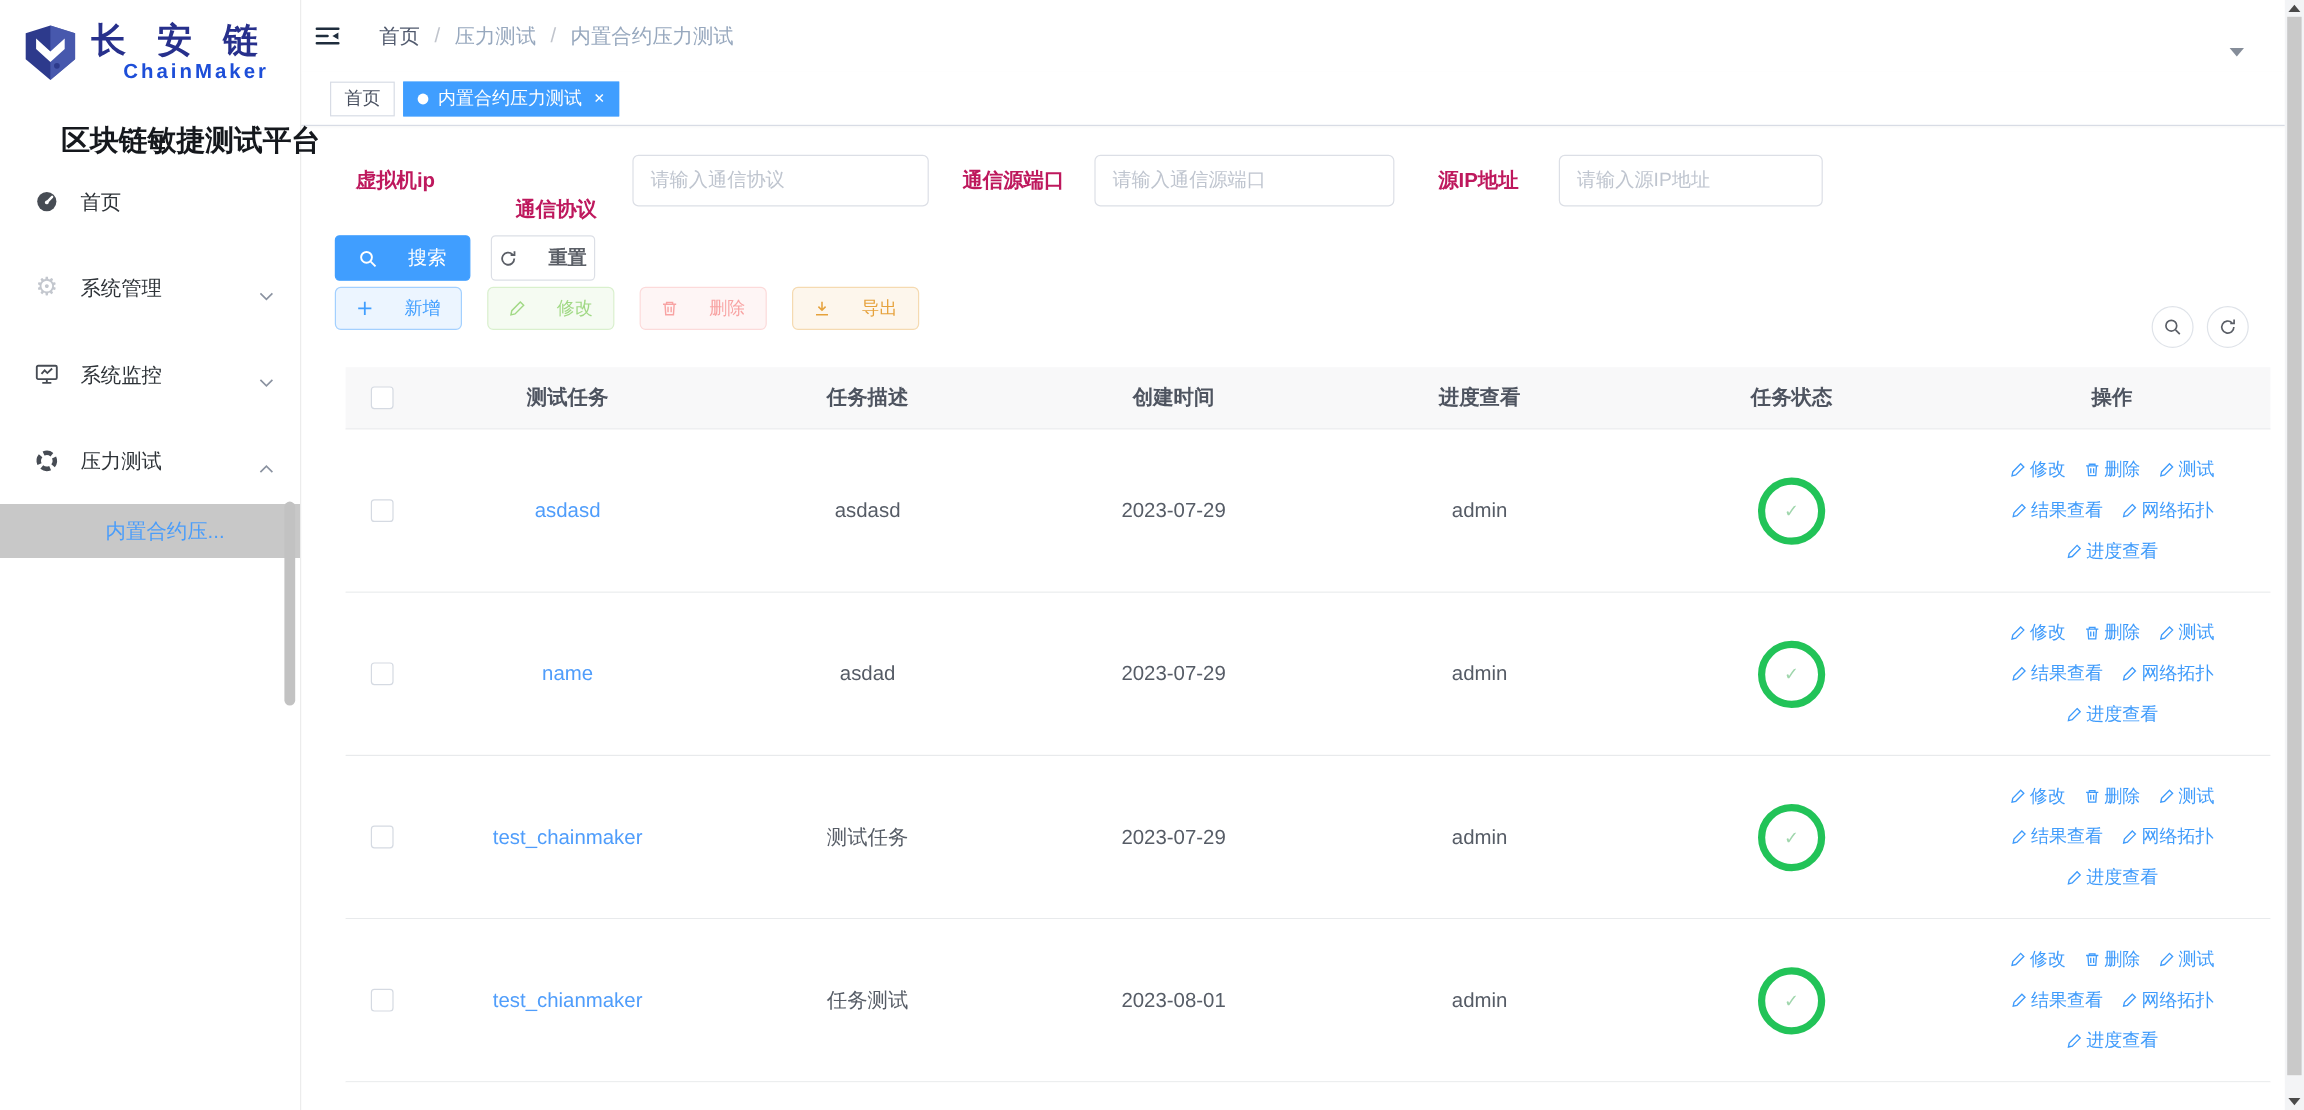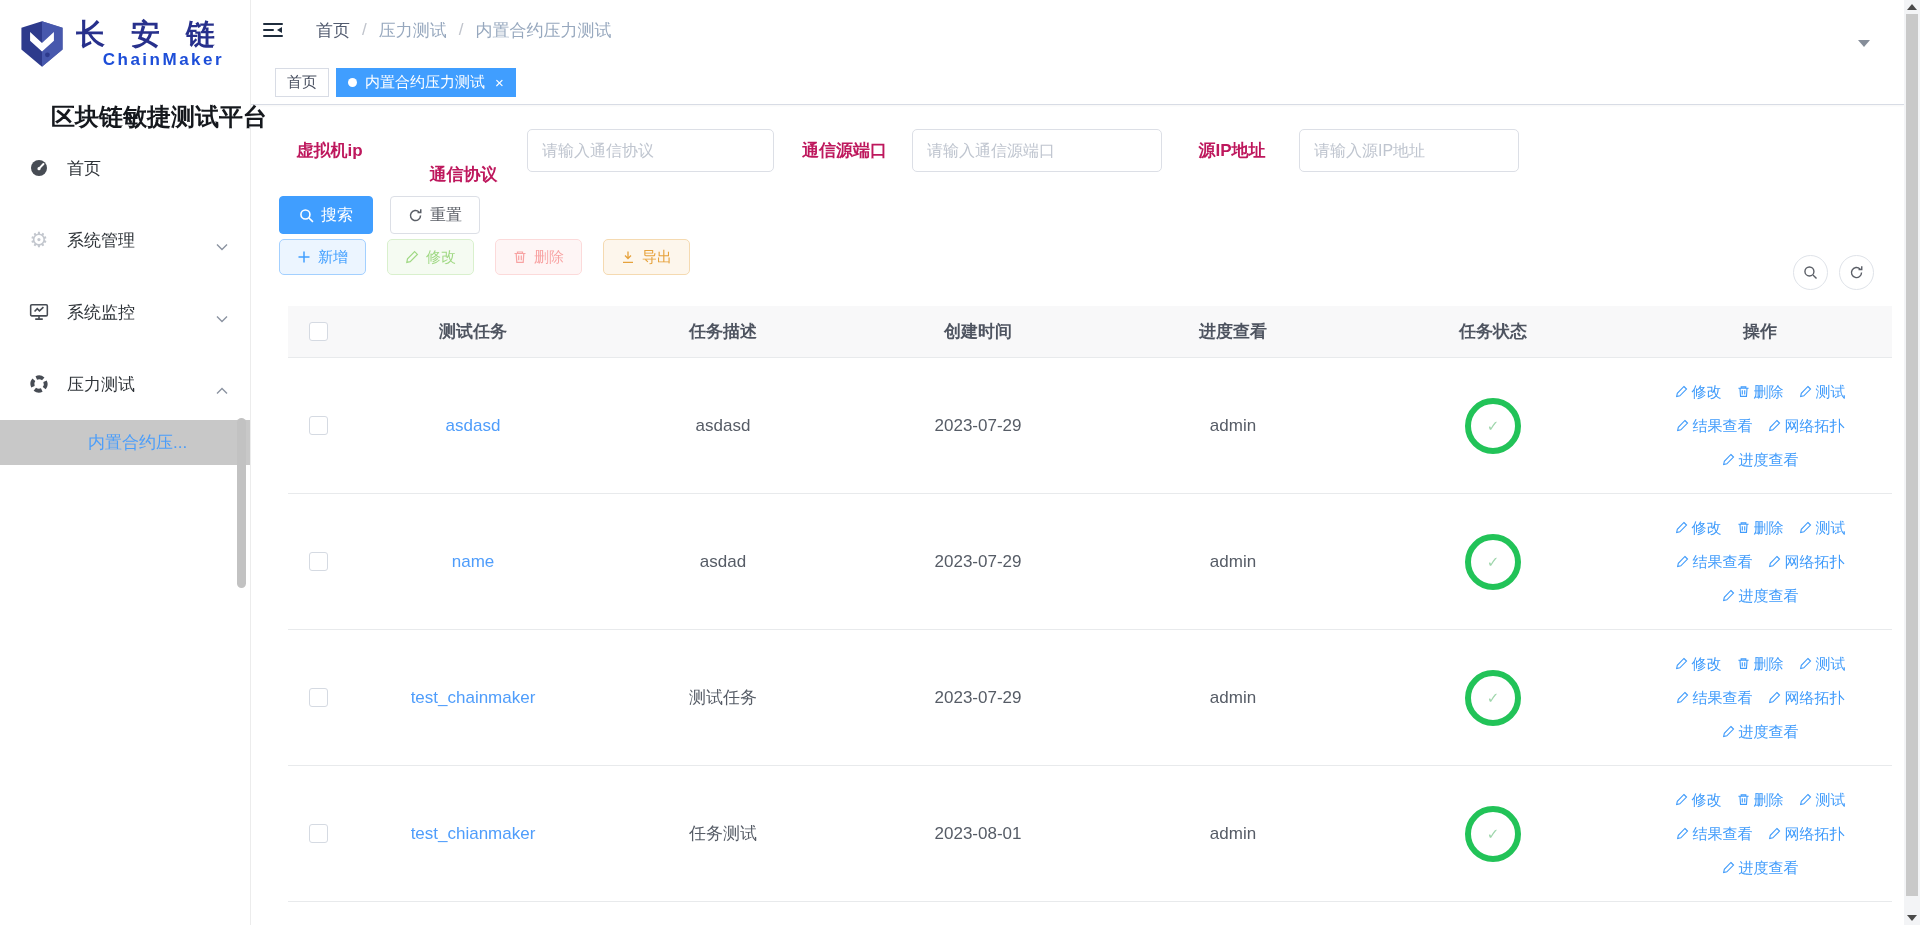--- a/index.html
+++ b/index.html
@@ -39,25 +39,25 @@
   .tab-close{margin-left:10px;font-size:15px;line-height:1;cursor:pointer;}
   
   .form-row{position:absolute;left:279px;top:128px;display:flex;align-items:center;height:45px;}
   .filter-item{display:flex;align-items:center;margin-right:20px;}
   .f-label{font-size:17px;font-weight:bold;color:#be185d;text-align:center;margin-right:17px;white-space:nowrap;}
   .f-label.w1{width:101px;}.f-label.w2{width:93px;margin-top:48px;}.f-label.w3{width:100px;}.f-label.w4{width:101px;}
   .f-input{height:43px;border:1px solid #dcdfe6;border-radius:5px;padding:0 14px;font-size:16px;color:#515a6e;box-sizing:border-box;outline:none;background:#fff;}
   .f-input::placeholder{color:#bfc5cf;}
   .f-input.iw1{width:247px;}.f-input.iw2{width:247px;}.f-input.iw3{width:220px;}.f-input.iw4{width:250px;}
   
-  .btn{display:inline-flex;align-items:center;justify-content:flex-end;border-radius:4px;cursor:pointer;box-sizing:border-box;white-space:nowrap;}
+  .btn{display:inline-flex;align-items:center;justify-content:flex-end;border-radius:4px;cursor:pointer;box-sizing:border-box;white-space:nowrap;gap:19px;}
   .btn svg{margin-right:7px;}
   .btn-row{position:absolute;left:279px;top:196px;display:flex;gap:17px;}
   .btn-search{height:38px;padding:0 19px;background:#409EFF;border:1px solid #409EFF;color:#fff;font-size:16px;}
-  .btn-reset{height:38px;padding:0 17px;background:#fff;border:1px solid #dcdfe6;color:#5a5e66;font-size:16px;}
+  .btn-reset{height:38px;padding:0 6px;background:#fff;border:1px solid #dcdfe6;color:#5a5e66;font-size:16px;font-weight:bold;}
   .toolbar-row{position:absolute;left:279px;top:239px;display:flex;gap:21px;}
   .tb{height:36px;padding:0 17px;font-size:15px;border-radius:5px;border:1px solid;}
   .tb-primary{background:#ecf5ff;border-color:#a3d0ff;color:#409EFF;}
   .tb-success{background:#f0f9eb;border-color:#c2e7b0;color:#67c23a;opacity:.62;}
   .tb-danger{background:#fef0f0;border-color:#fbc4c4;color:#f56c6c;opacity:.62;}
   .tb-warning{background:#fdf6ec;border-color:#f5dab1;color:#e6a23c;}
   .icon-circles{position:absolute;left:1793px;top:255px;display:flex;gap:11px;}
   .circle-btn{width:35px;height:35px;border-radius:50%;border:1px solid #dfe3e9;background:#fff;color:#5a5e66;display:flex;align-items:center;justify-content:center;cursor:pointer;box-sizing:border-box;}
   
   .table{position:absolute;left:288px;top:306px;width:1604px;font-size:17px;color:#565c66;}

